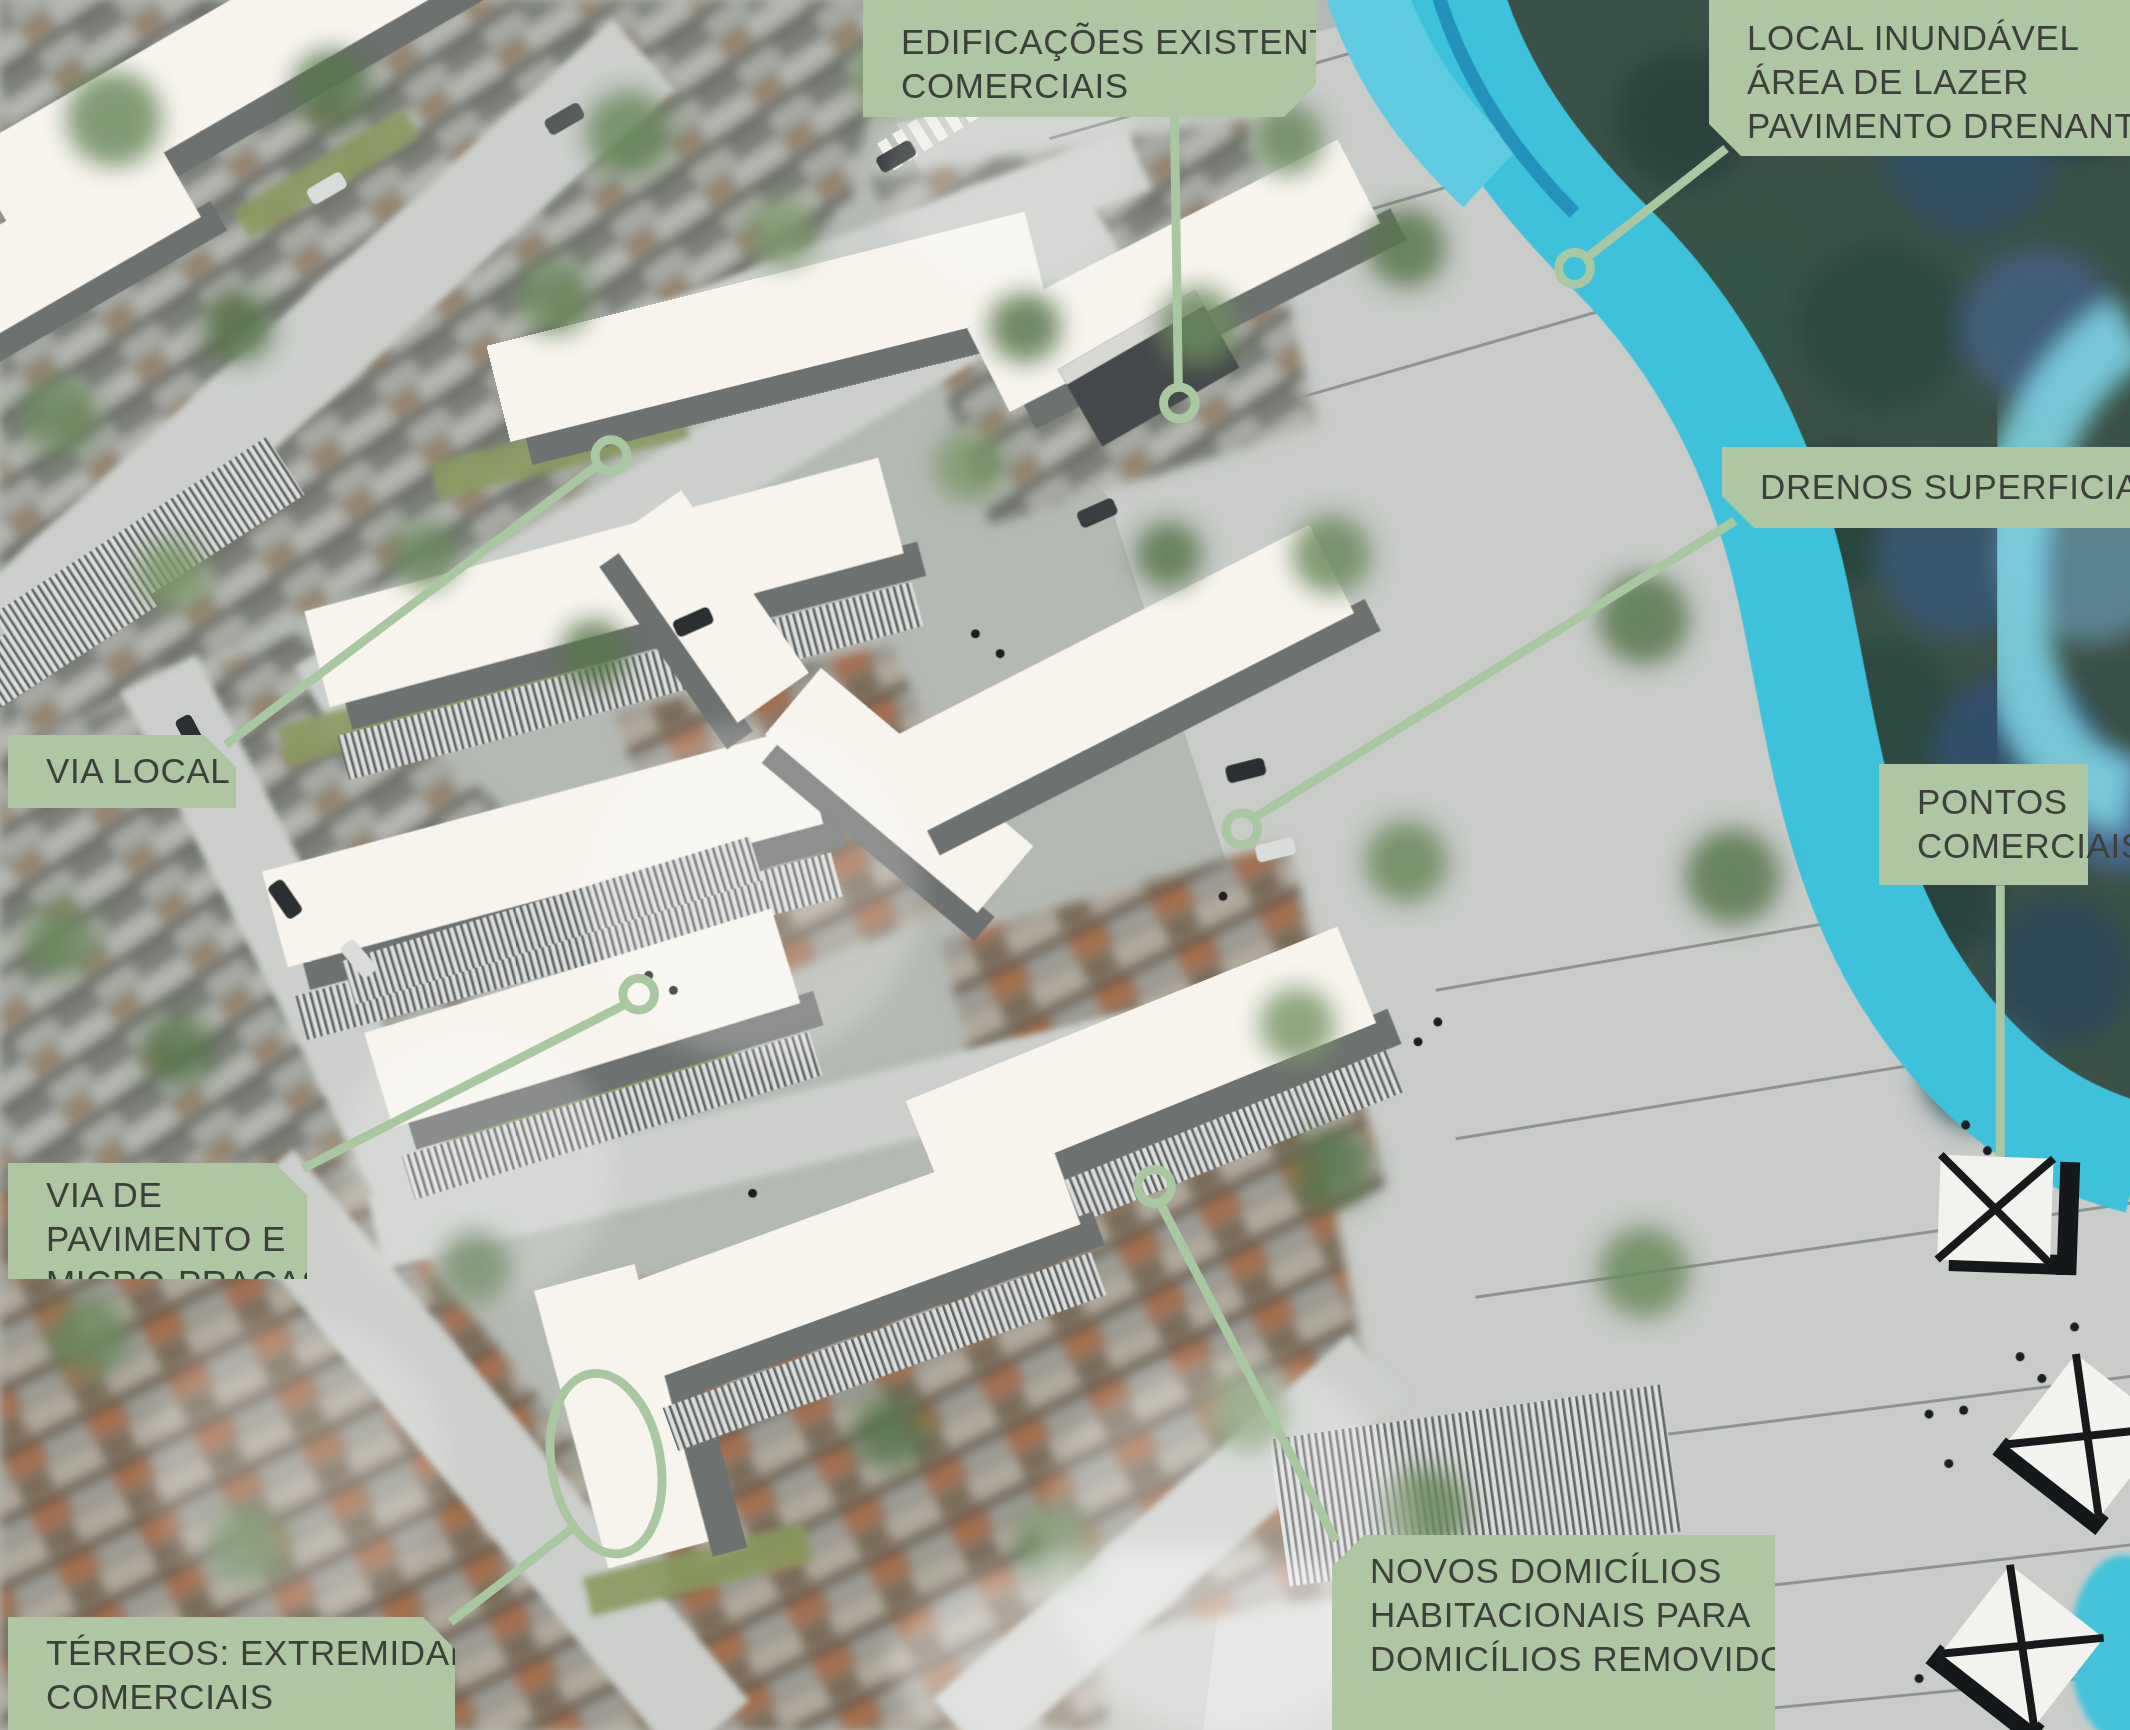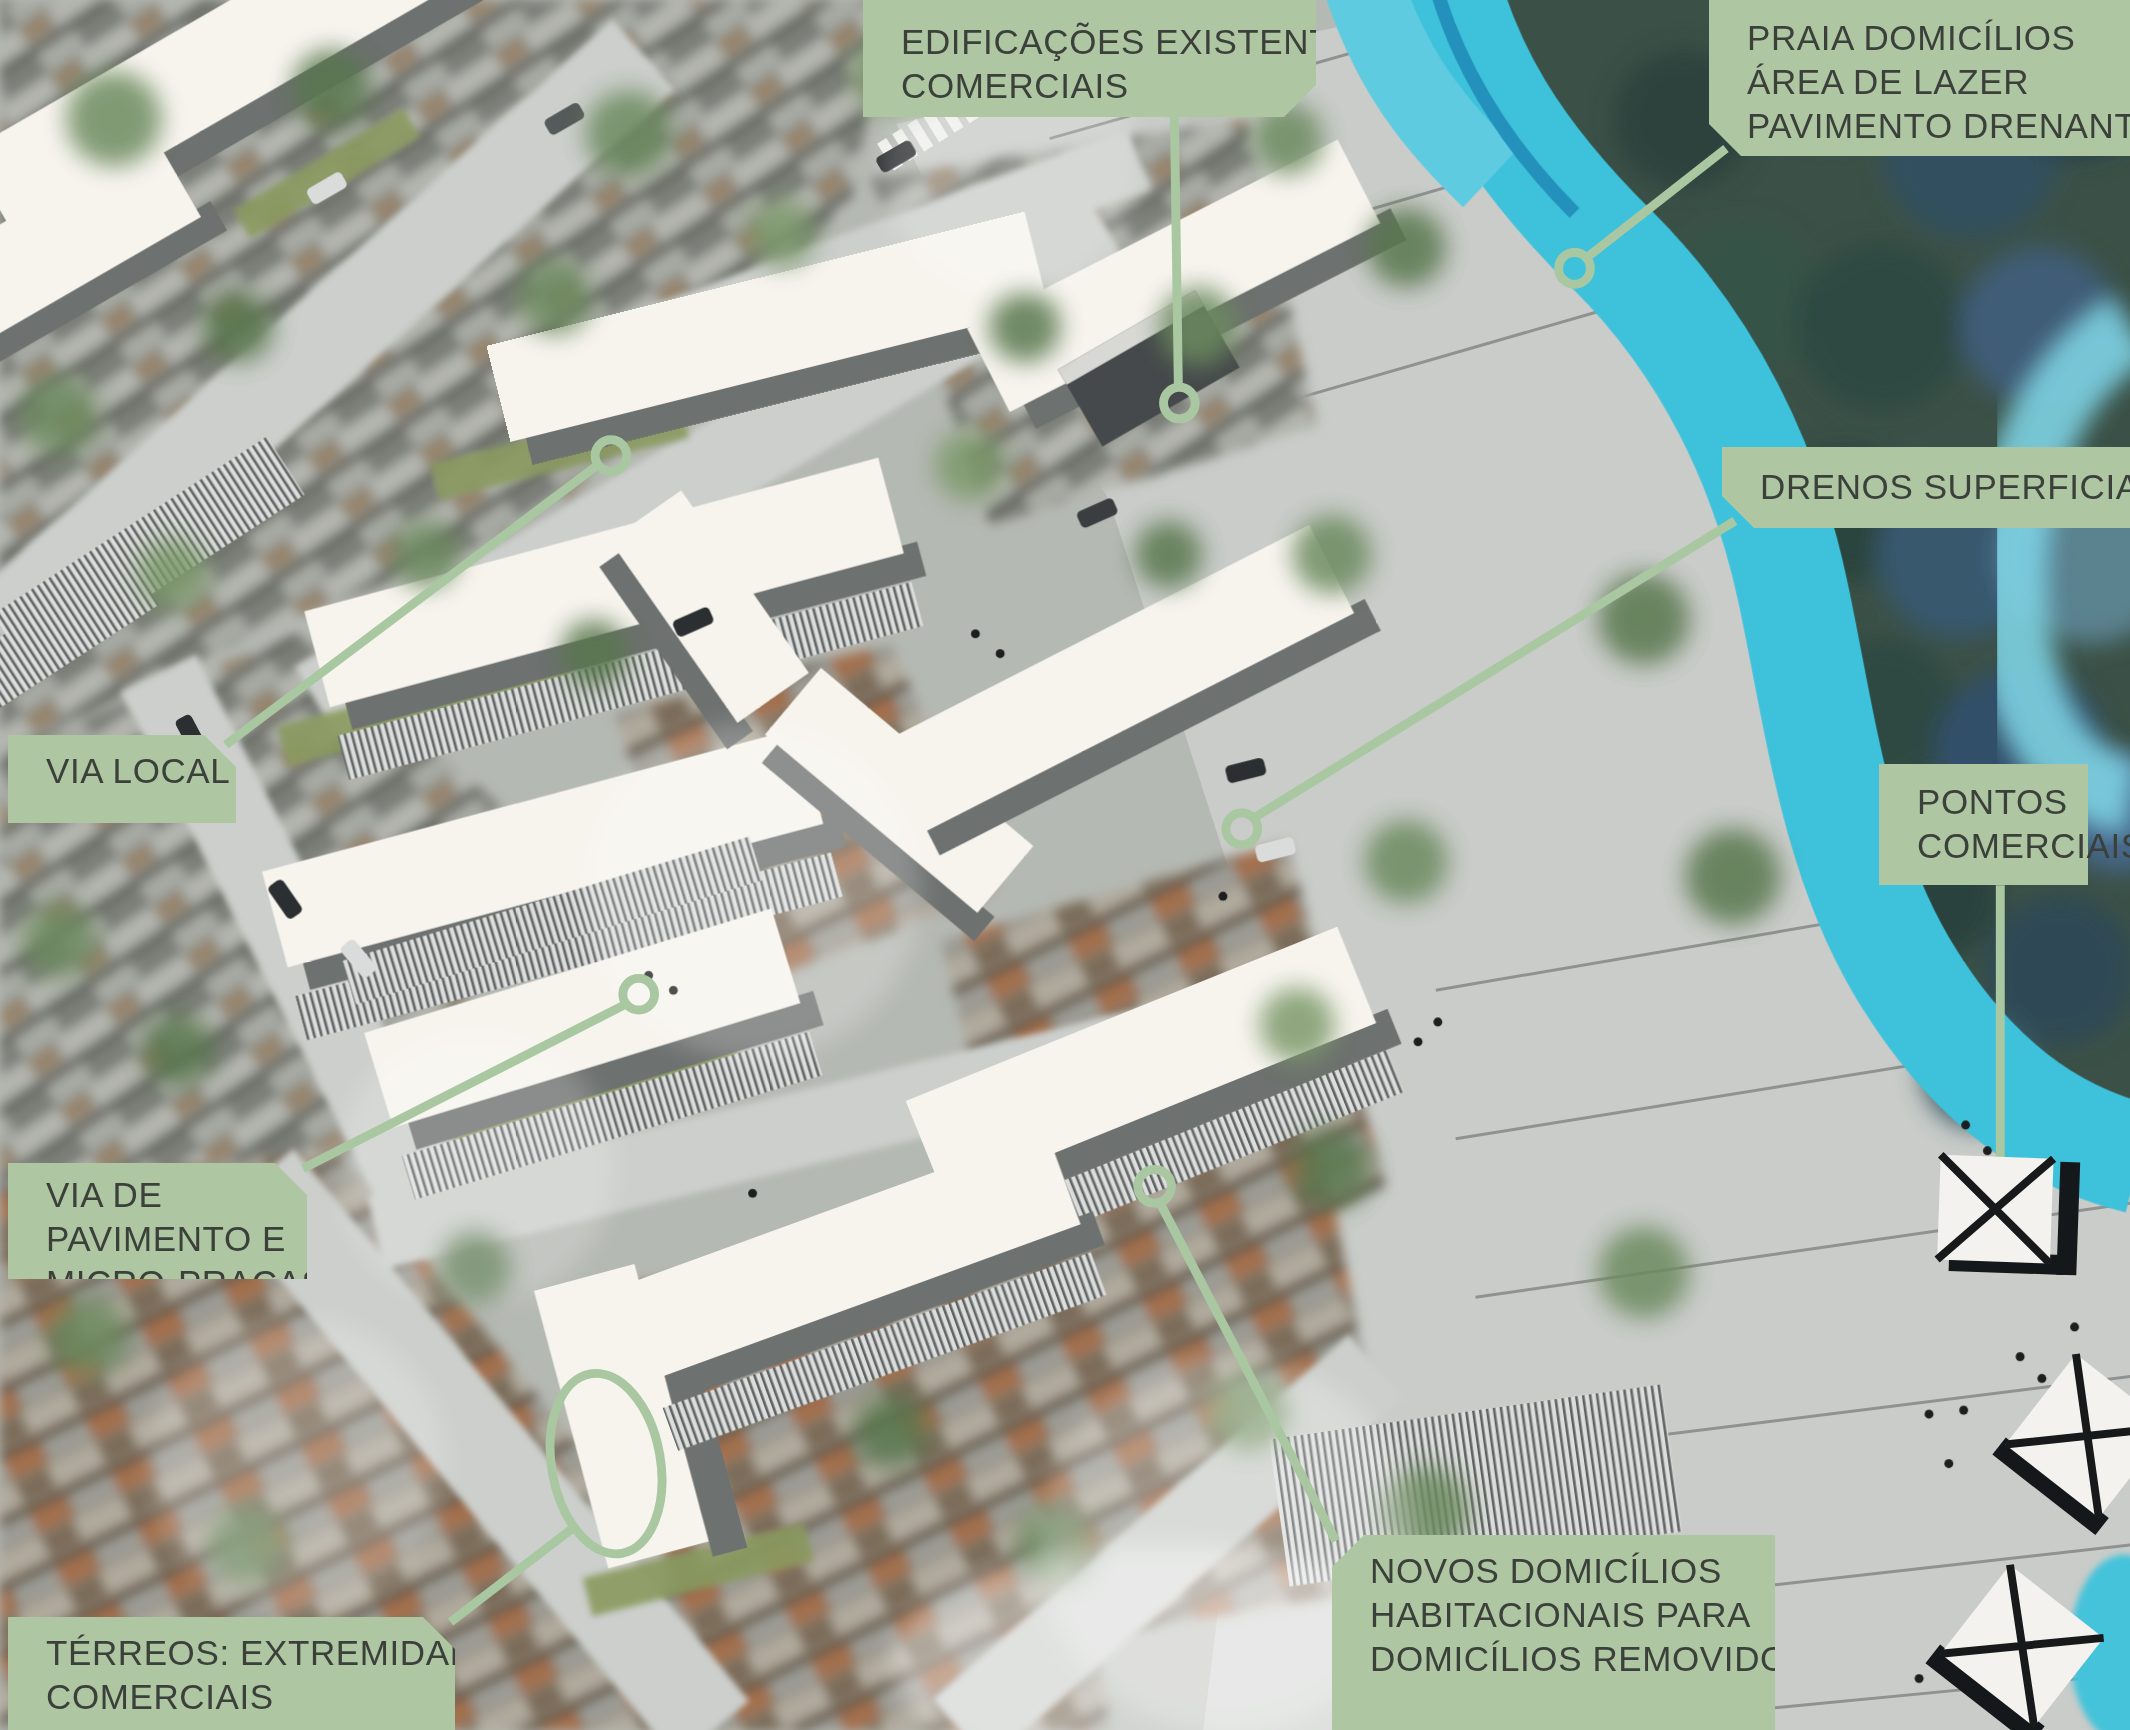--- a/index.html
+++ b/index.html
@@ -347,35 +347,35 @@
       <path d="M-60,-57 L60,57 M60,-57 L-60,57" stroke="#17191a" stroke-width="8" fill="none"></path>
     </g>
   </svg>
 
   <div class="label bev-br" style="left:863px;top:0;width:453px;height:117px;padding-top:20px">
     <span class="ln">EDIFICAÇÕES EXISTENTES</span>
     <span class="ln">COMERCIAIS</span>
   </div>
 
   <div class="label bev-bl" style="left:1709px;top:0;width:422px;height:156px;padding-top:16px">
-    <span class="ln">PRAIA DOMICÍLIOS</span>
+    <span class="ln">LOCAL INUNDÁVEL</span>
     <span class="ln">ÁREA DE LAZER</span>
     <span class="ln">PAVIMENTO DRENANTE</span>
   </div>
 
   <div class="label bev-bl" style="left:1722px;top:447px;width:409px;height:81px;padding-top:18px">
     <span class="ln">DRENOS SUPERFICIAIS</span>
   </div>
 
   <div class="label" style="left:1879px;top:764px;width:209px;height:121px;padding-top:16px">
     <span class="ln">PONTOS</span>
     <span class="ln">COMERCIAIS</span>
   </div>
 
-  <div class="label bev-tr" style="left:8px;top:735px;width:228px;height:88px;padding-top:14px">
+  <div class="label bev-tr" style="left:8px;top:735px;width:228px;height:73px;padding-top:14px">
     <span class="ln">VIA LOCAL</span>
   </div>
 
   <div class="label bev-tr" style="left:8px;top:1163px;width:299px;height:116px;padding-top:10px">
     <span class="ln">VIA DE</span>
     <span class="ln">PAVIMENTO E</span>
     <span class="ln">MICRO-PRAÇAS</span>
   </div>
 
   <div class="label bev-tr" style="left:8px;top:1617px;width:447px;height:114px;padding-top:14px">

